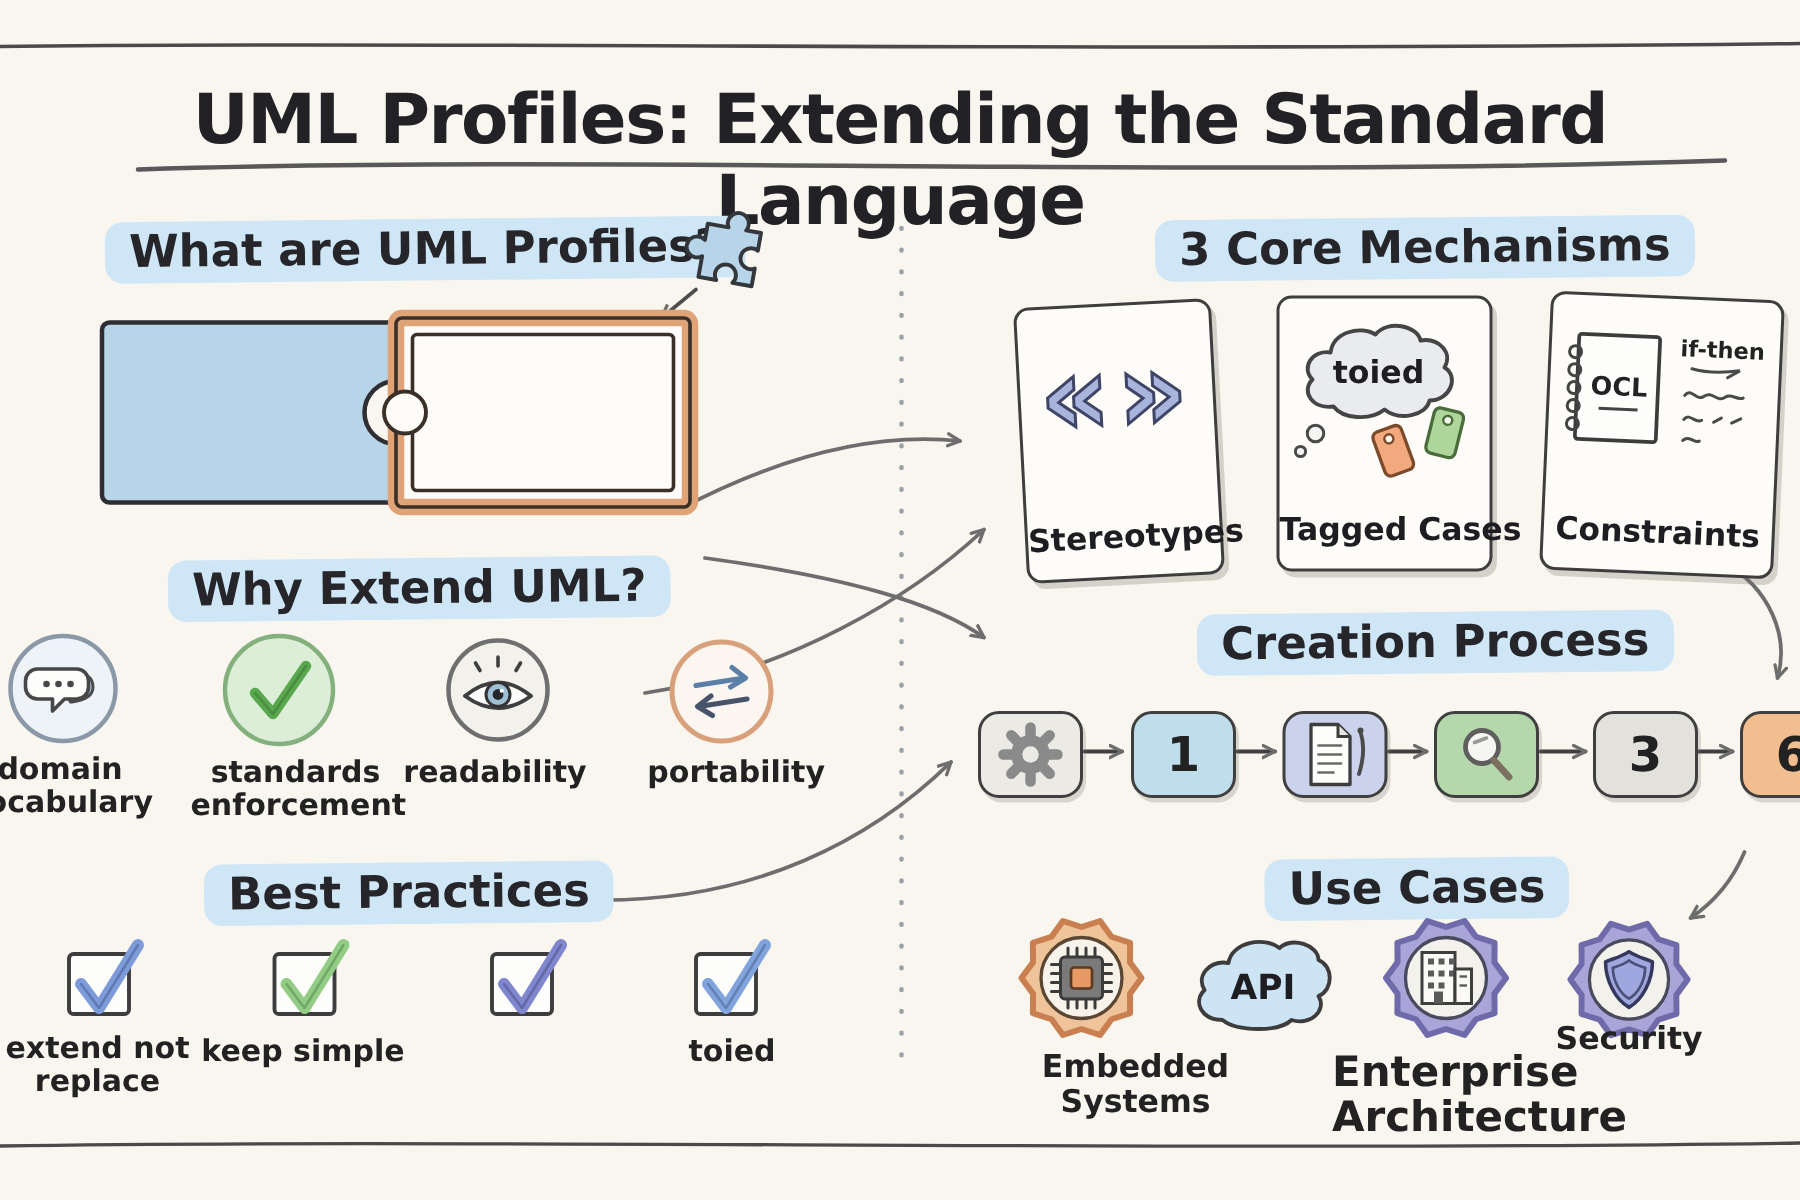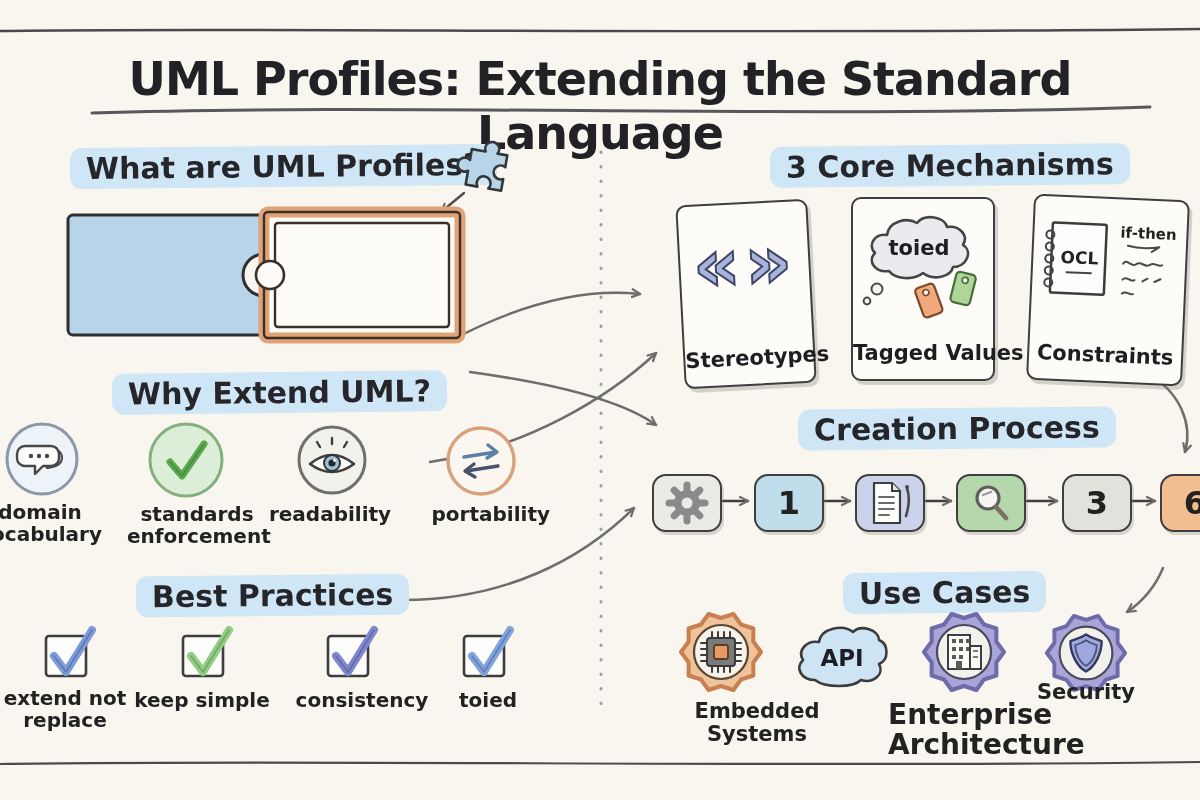--- a/index.html
+++ b/index.html
@@ -157,21 +157,20 @@
     <path d="M14 34 L26 50 L52 8" fill="none" stroke="#93cd85" stroke-width="8" stroke-linecap="round" stroke-linejoin="round"></path>
     <path d="M14 34 L26 50 L52 8" fill="none" stroke="#4a7a3e" stroke-width="1.6" stroke-linecap="round" stroke-linejoin="round" opacity=".45"></path>
   </svg>
   <div class="lbl" style="left:127px;top:690px;width:150px;">keep simple</div>
 
   <svg class="abs" style="left:322px;top:622px;" width="62" height="62" viewBox="0 0 62 62">
     <rect x="6" y="14" width="40" height="40" rx="3" fill="#fdfdfb" stroke="#3d3d3d" stroke-width="2.6"></rect>
     <path d="M14 34 L26 50 L52 8" fill="none" stroke="#8187ce" stroke-width="8" stroke-linecap="round" stroke-linejoin="round"></path>
     <path d="M14 34 L26 50 L52 8" fill="none" stroke="#3e4278" stroke-width="1.6" stroke-linecap="round" stroke-linejoin="round" opacity=".45"></path>
   </svg>
-  <div class="lbl" style="left:272px;top:690px;width:180px;">consistency</div>
 
   <svg class="abs" style="left:458px;top:622px;" width="62" height="62" viewBox="0 0 62 62">
     <rect x="6" y="14" width="40" height="40" rx="3" fill="#fdfdfb" stroke="#3d3d3d" stroke-width="2.6"></rect>
     <path d="M14 34 L26 50 L52 8" fill="none" stroke="#82a4dc" stroke-width="8" stroke-linecap="round" stroke-linejoin="round"></path>
     <path d="M14 34 L26 50 L52 8" fill="none" stroke="#3c5482" stroke-width="1.6" stroke-linecap="round" stroke-linejoin="round" opacity=".45"></path>
   </svg>
   <div class="lbl" style="left:413px;top:690px;width:150px;">toied</div>
 
   <div class="hl" style="left:770px;top:145px;">3 Core Mechanisms</div>
 
@@ -188,21 +187,21 @@
       <circle cx="8" cy="92" r="3.4" fill="#f4f4f2" stroke="#4a4a4a" stroke-width="2"></circle>
       <g transform="translate(70,92) rotate(-20)">
         <rect x="-10" y="-16" width="20" height="31" rx="4" fill="#f2a97e" stroke="#7a4a2a" stroke-width="2.2"></rect>
         <circle cx="0" cy="-9" r="3" fill="#fdf8f2" stroke="#7a4a2a" stroke-width="1.6"></circle>
       </g>
       <g transform="translate(104,80) rotate(14)">
         <rect x="-10" y="-16" width="20" height="31" rx="4" fill="#aed59a" stroke="#4a6b3a" stroke-width="2.2"></rect>
         <circle cx="0" cy="-9" r="3" fill="#f4f9ef" stroke="#4a6b3a" stroke-width="1.6"></circle>
       </g>
     </svg>
-    <div class="cl">Tagged Values</div>
+    <div class="cl">Tagged Cases</div>
   </div>
 
   <div class="card" style="left:1030px;top:197px;width:152px;height:182px;transform:rotate(2.5deg);">
     <svg class="abs" style="left:6px;top:18px;" width="142" height="104" viewBox="0 0 142 104">
       <rect x="12" y="8" width="54" height="70" rx="2" fill="#fdfdfb" stroke="#3c3c3c" stroke-width="2.5"></rect>
       <g fill="none" stroke="#444" stroke-width="2">
         <circle cx="10" cy="20" r="4"></circle>
           <circle cx="10" cy="32" r="4"></circle>
           <circle cx="10" cy="44" r="4"></circle>
           <circle cx="10" cy="56" r="4"></circle>

